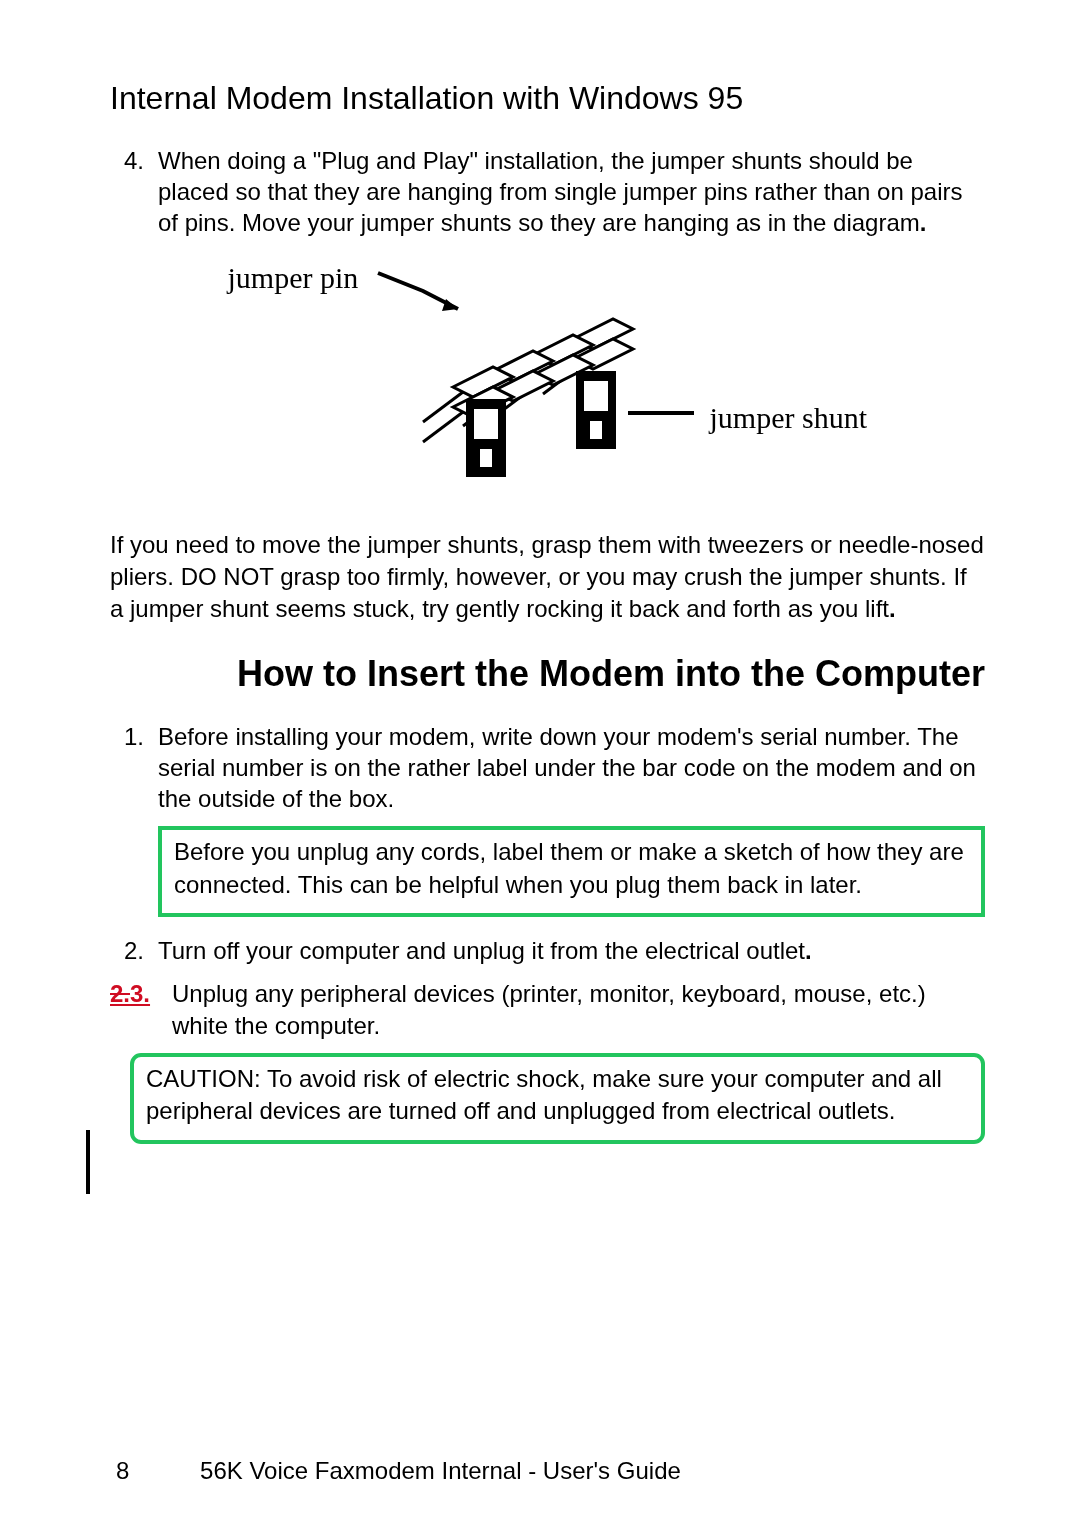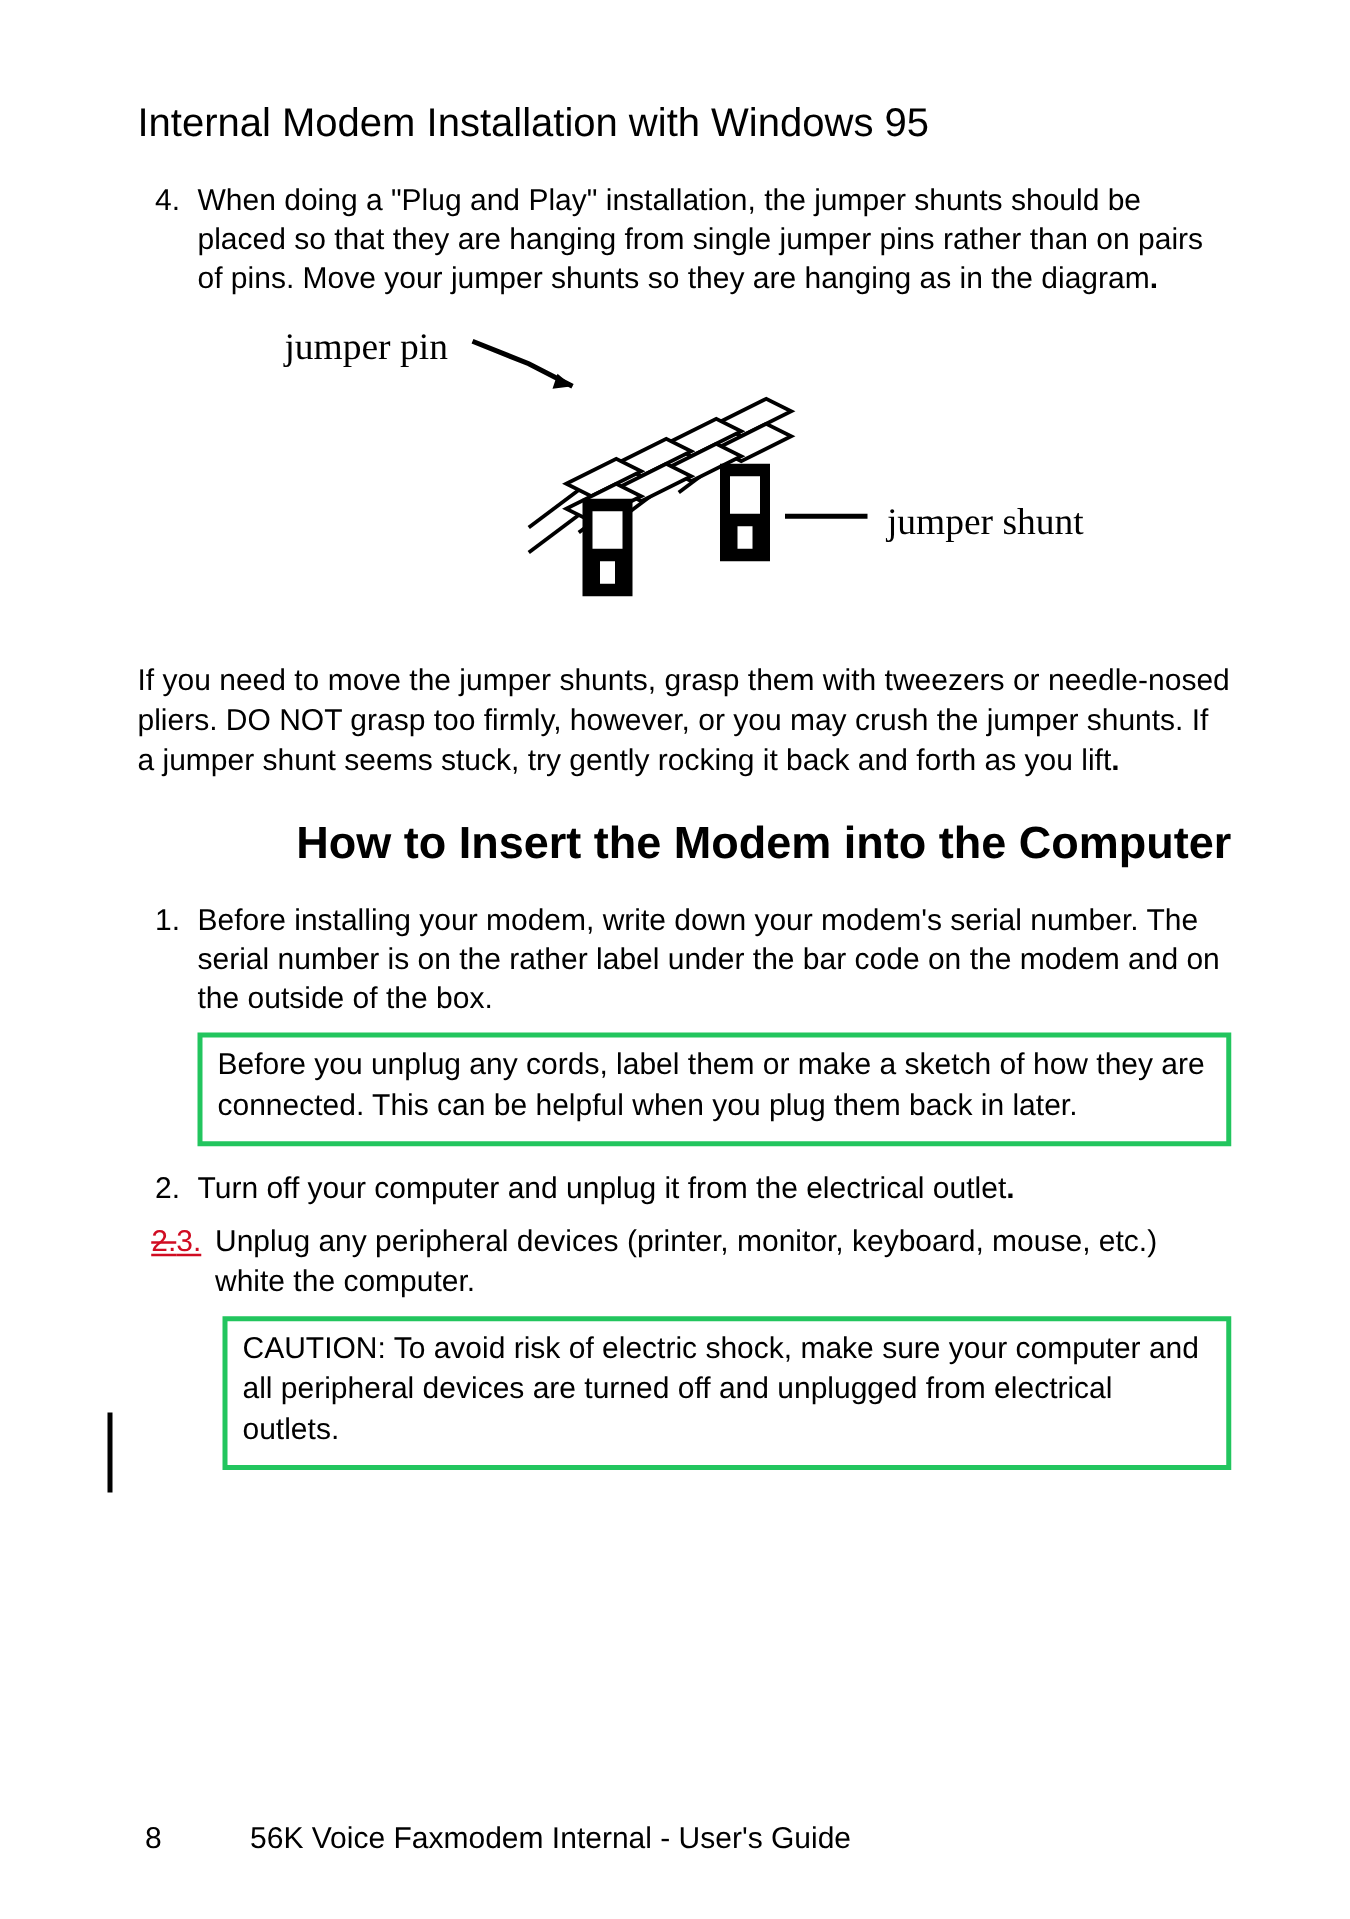--- a/index.html
+++ b/index.html
@@ -54,21 +54,22 @@
     margin: 6px 0 14px 48px;
   }
   .boxed {
     border: 4px solid #22c55e;
     padding: 6px 12px 12px 12px;
     font-size: 24px;
     line-height: 1.35;
     margin: 8px 0 18px 48px;
   }
   .boxed.full {
-    margin-left: 68px;
+    margin-left: 20px;
+    border-radius: 11px;
   }
   .revision-mark {
     position: absolute;
     left: 86px;
     width: 4px;
     background: #000;
   }
   .strike-insert {
     color: #d00c22;
     text-decoration: underline;
@@ -189,21 +190,21 @@
       <span class="txt">
         <span>Turn off your computer and unplug it from the electrical outlet</span><span class="bold">.</span>
       </span>
     </li>
   </ul>
 
   <div class="revision-mark" style="top:1130px; height:64px;"></div>
 
   <ul class="ol">
     <li class="li">
-      <span class="num" style="width:62px; flex:0 0 62px; text-align:center; padding-right:0;">
+      <span class="num" style="width:62px; flex:0 0 62px; text-align:left; padding-right:0;font-weight:bold;">
         <span class="strike-insert"><span class="struck">2.</span><span>3.</span></span>
       </span>
       <span class="txt">Unplug any peripheral devices (printer, monitor, keyboard, mouse, etc.) white the computer.</span>
     </li>
   </ul>
 
   <div class="boxed full">CAUTION: To avoid risk of electric shock, make sure your computer and all peripheral devices are turned off and unplugged from electrical outlets.</div>
 
   <div class="footer">
     <span class="pagenum">8</span>

